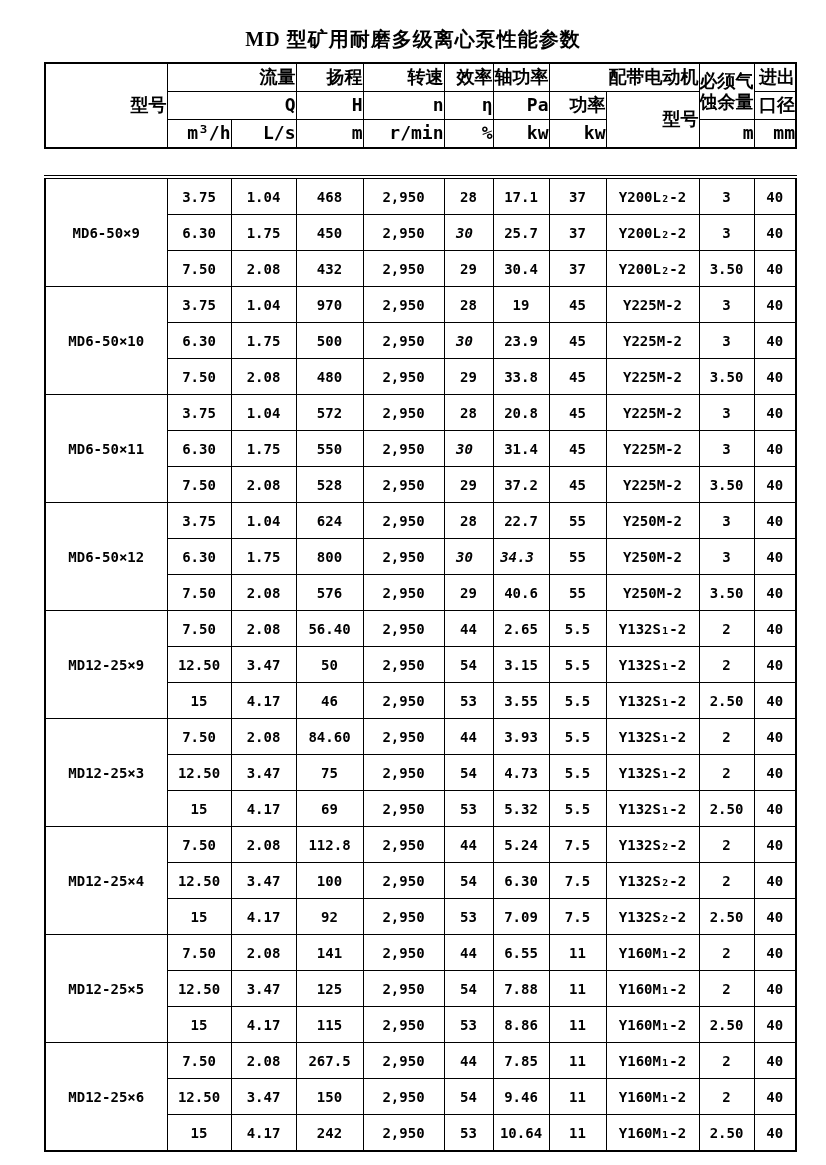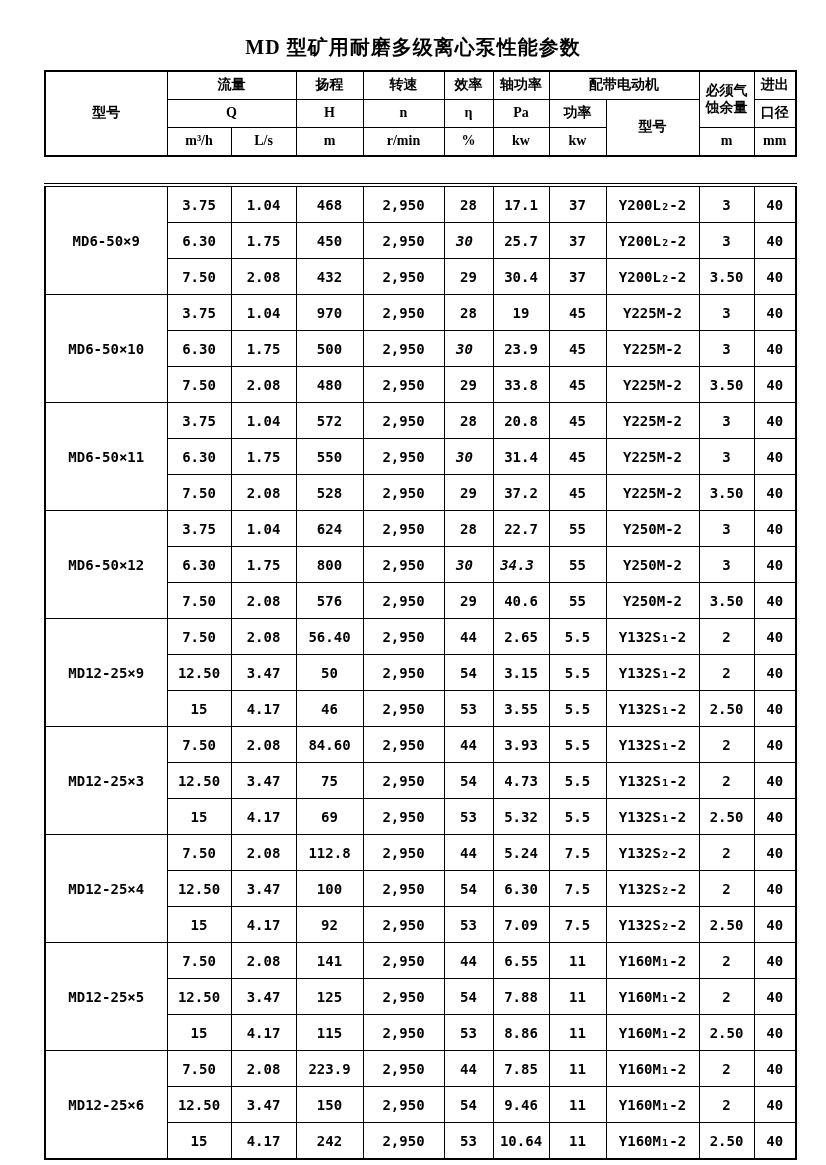--- a/index.html
+++ b/index.html
@@ -3,28 +3,28 @@
 <meta charset="utf-8">
 <style>
   html,body{margin:0;padding:0;background:#fff;}
   .page{
     position:relative;width:826px;height:1165px;background:#ffffff;color:#000;
     font-family:"DejaVu Sans Mono","DejaVu Sans",monospace;overflow:hidden;
   }
   .title{
     font-family:"Liberation Serif","DejaVu Serif",serif;
     font-size:20px;font-weight:700;text-align:center;
-    margin:8px;padding-top:26px;letter-spacing:1px;
+    margin:0;padding-top:26px;letter-spacing:1px;
   }
   table{border-collapse:collapse;table-layout:fixed;margin-left:44px;width:751px;}
   td{padding:0;overflow:hidden;}
   .hdr{margin-top:9px;border:2px solid #000;}
   .hdr td{
-    border:1px solid #000;text-align:center;vertical-align:middle;
-    font-weight:700;font-size:14px;height:27px;line-height:1.15;font-family:Liberation Serif, serif;
+    border:1px solid #000;text-align:right;vertical-align:middle;
+    font-weight:700;font-size:18px;height:27px;line-height:1.15;
   }
   .bodytbl{margin-top:26px;border:2px solid #000;border-top:4px double #000;}
   .bodytbl td{
     border:1px solid #000;text-align:center;vertical-align:middle;
     font-weight:700;font-size:14px;height:35px;
   }
   .alr{text-align:right;padding-right:8px;font-style:italic;}
   .npsh span{display:block;}
 </style>
 </head>
@@ -395,21 +395,21 @@
           <td>8.86</td>
           <td>11</td>
           <td>Y160M₁-2</td>
           <td>2.50</td>
           <td>40</td>
         </tr>
         <tr>
           <td rowspan="3">MD12-25×6</td>
           <td>7.50</td>
           <td>2.08</td>
-          <td>223.9</td>
+          <td>267.5</td>
           <td>2,950</td>
           <td>44</td>
           <td>7.85</td>
           <td>11</td>
           <td>Y160M₁-2</td>
           <td>2</td>
           <td>40</td>
         </tr>
         <tr>
           <td>12.50</td>

